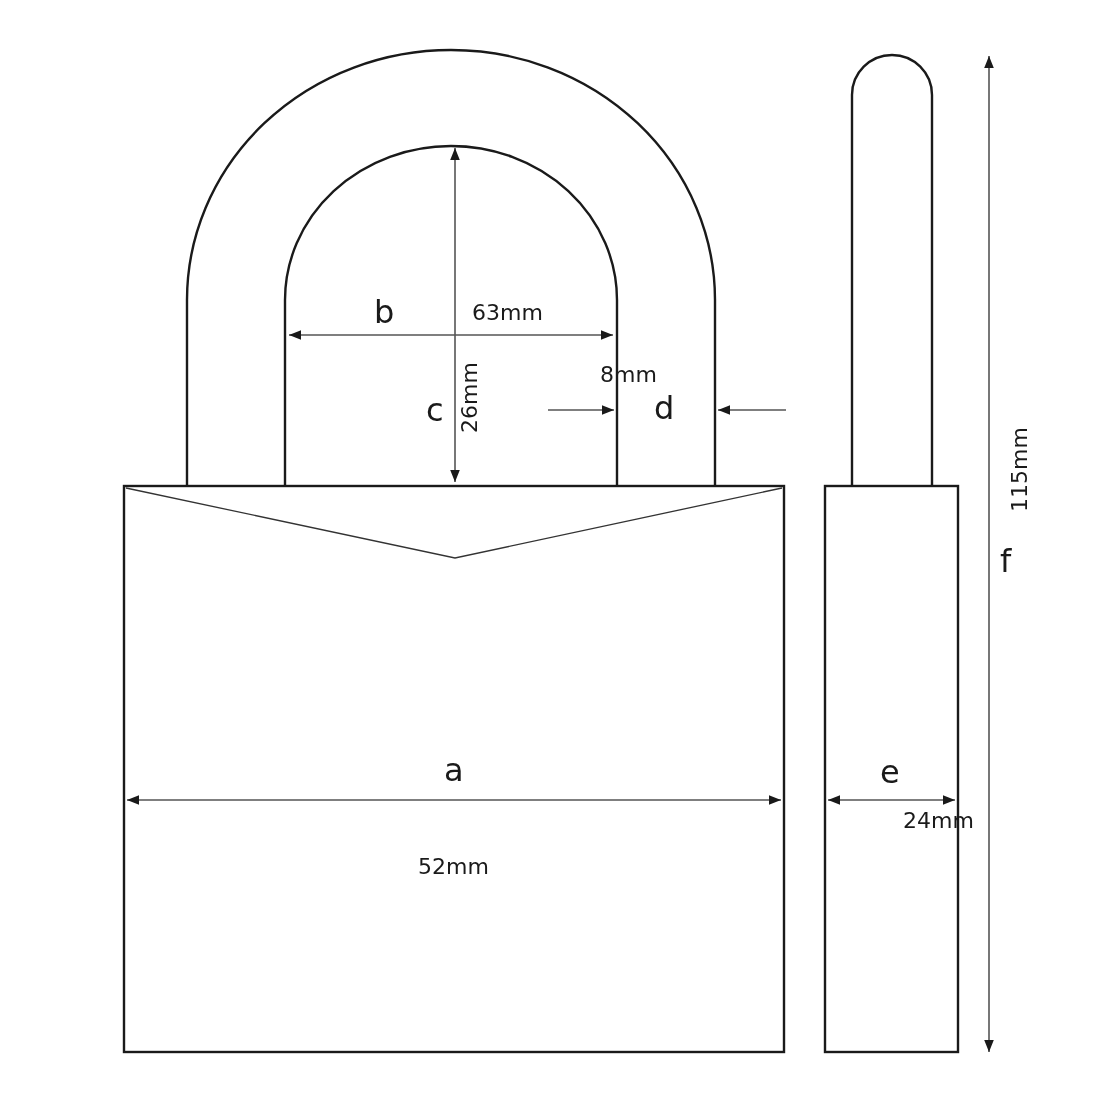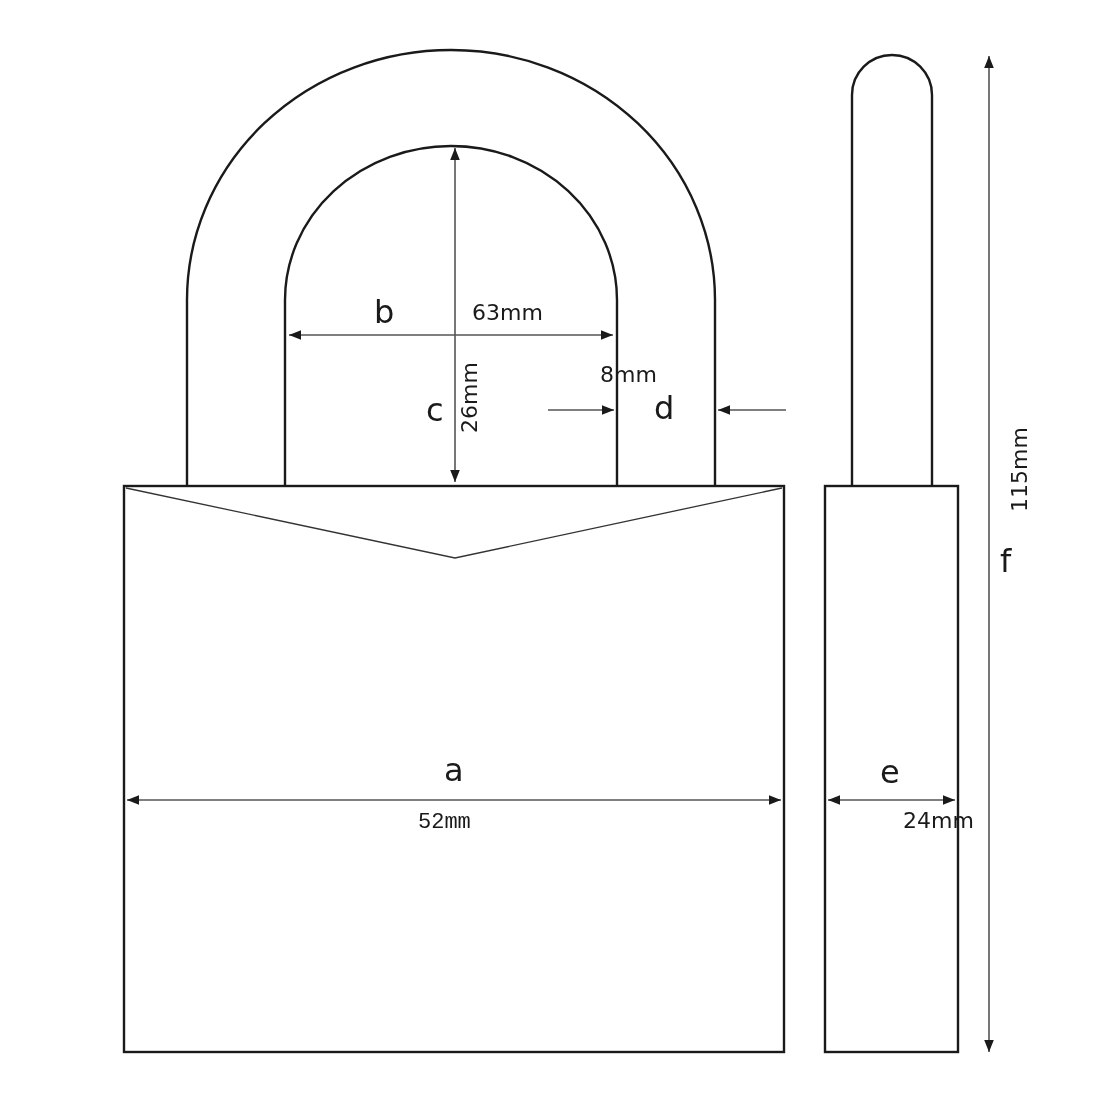--- a/index.html
+++ b/index.html
@@ -56,20 +56,20 @@
   <span class="lbl letter" style="left:374px;top:296px;">b</span>
   <span class="lbl meas" style="left:472px;top:302px;">63mm</span>
 
   <span class="lbl letter" style="left:426px;top:394px;">c</span>
   <span class="lbl meas rot" style="left:438px;top:390px;width:64px;text-align:center;">26mm</span>
 
   <span class="lbl meas" style="left:600px;top:364px;">8mm</span>
   <span class="lbl letter" style="left:654px;top:392px;">d</span>
 
   <span class="lbl letter" style="left:444px;top:754px;">a</span>
-  <span class="lbl meas" style="left:418px;top:812px;font-family:Liberation Mono, monospace;">52mm</span>
+  <span class="lbl meas" style="left:418px;top:856px;">52mm</span>
 
   <span class="lbl letter" style="left:880px;top:756px;">e</span>
   <span class="lbl meas" style="left:903px;top:810px;">24mm</span>
 
   <span class="lbl meas rot" style="left:983px;top:464px;width:74px;text-align:center;">115mm</span>
   <span class="lbl letter" style="left:1000px;top:545px;">f</span>
 </div>
 
 </body></html>

